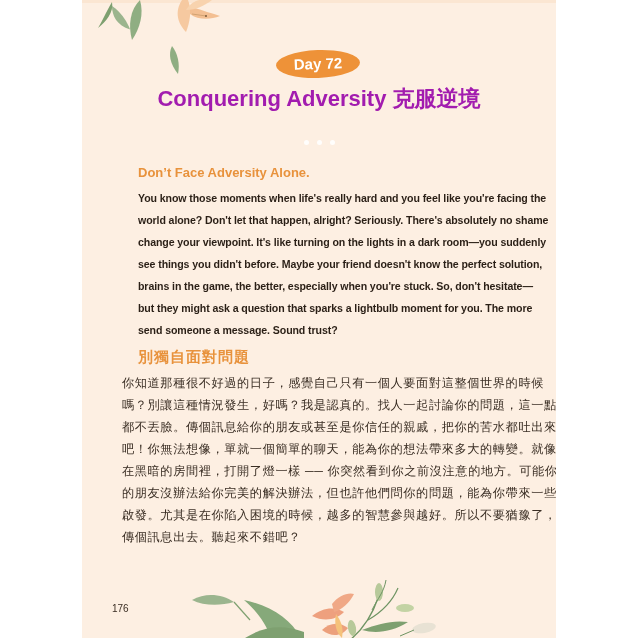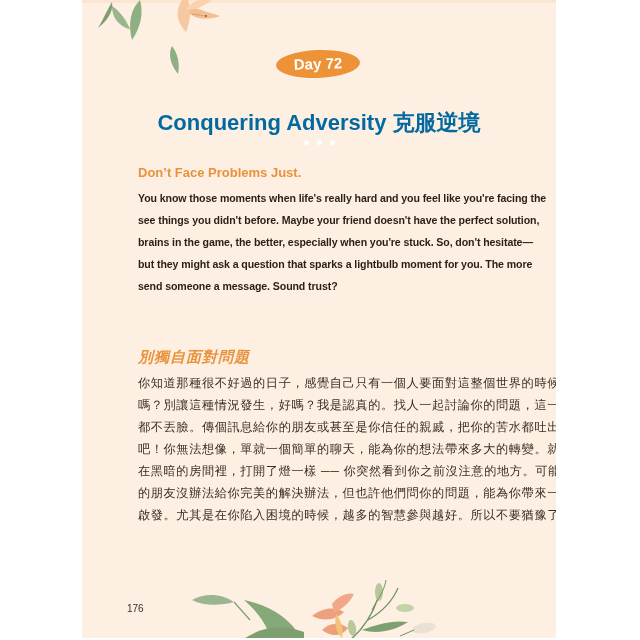--- a/index.html
+++ b/index.html
@@ -14,41 +14,41 @@
   .top-edge { position: absolute; left: 0; top: 0; width: 100%; height: 3px; background: #fbe6d2; }
   .deco { position: absolute; }
   .day-badge {
     position: absolute; left: 194px; top: 50px; width: 84px; height: 28px;
     background: #ee9238; border-radius: 50%/50%;
     color: #fff; font-weight: bold; font-size: 15px; text-align: center; line-height: 28px;
     transform: rotate(-2deg);
   }
   .title {
     position: absolute; left: 0; width: 474px; top: 84px; text-align: center;
-    color: #0369a1; font-weight: bold; font-size: 22px; letter-spacing: 0px; margin-top: 24px;
+    color: #a21caf; font-weight: bold; font-size: 22px; letter-spacing: 0px;
   }
   .dots { position: absolute; left: 0; width: 474px; top: 131px; text-align: center; }
   .dots span { display: inline-block; width: 5px; height: 5px; border-radius: 50%; background: #fff; margin: 0 4px; opacity: 0.9; }
   .h-en {
     position: absolute; left: 56px; top: 165px; color: #e8923c; font-weight: bold; font-size: 13px;
   }
   .body-en {
     position: absolute; left: 56px; top: 187px; width: 370px;
     color: #2a1f16; font-weight: bold; font-size: 10.6px; line-height: 22px; letter-spacing: -0.1px;
   }
   .body-en div { white-space: nowrap; }
   .h-zh {
-    position: absolute; left: 56px; top: 348px; color: #e8923c; font-size: 15px; font-weight: bold; letter-spacing: 1px; font-style: italic;
+    position: absolute; left: 56px; top: 348px; color: #e8923c; font-size: 15px; font-weight: bold; letter-spacing: 1px;
   }
   .body-zh {
-    position: absolute; left: 56px; top: 372px; width: 370px;
+    position: absolute; left: 40px; top: 372px; width: 370px;
     color: #3a2e24; font-size: 12.2px; line-height: 22px; letter-spacing: 0.6px;
   }
   .body-zh div { white-space: nowrap; }
-  .page-num { position: absolute; left: 45px; top: 603px; font-size: 10px; color: #3a2e24; }
+  .page-num { position: absolute; left: 30px; top: 603px; font-size: 10px; color: #3a2e24; }
 </style>
 </head>
 <body>
 
 <div class="page">
   <div class="top-edge"></div>
 
   <svg class="deco" style="left:0;top:0" width="220" height="80" viewBox="0 0 220 80">
 
     <path d="M50 28 C 40 12, 28 8, 28 8 C 30 18, 36 26, 50 28 Z" fill="#9bb58e" transform="rotate(10 40 18)"></path>
@@ -62,38 +62,41 @@
     <line x1="110" y1="14" x2="124" y2="16" stroke="#c99a6a" stroke-width="0.8"></line>
     <circle cx="124" cy="16" r="1" fill="#7a5a3a"></circle>
   </svg>
 
   <div class="day-badge">Day 72</div>
   <div class="title">Conquering Adversity 克服逆境</div>
   <div class="dots">
     <span></span><span></span><span></span>
   </div>
 
-  <div class="h-en">Don’t Face Problems Just.</div>
+  <div class="h-en">Don’t Face Adversity Alone.</div>
   <div class="body-en">
     <div>You know those moments when life's really hard and you feel like you're facing the</div>
-    <div>see things you didn't before. Maybe your friend doesn't have the perfect solution,</div>
+    <div>world alone? Don't let that happen, alright? Seriously. There's absolutely no shame</div>
+    <div>change your viewpoint. It's like turning on the lights in a dark room—you suddenly</div>
+    <div>see things you didn't before. Maybe your friend doesn't know the perfect solution,</div>
     <div>brains in the game, the better, especially when you're stuck. So, don't hesitate—</div>
     <div>but they might ask a question that sparks a lightbulb moment for you. The more</div>
     <div>send someone a message. Sound trust?</div>
   </div>
 
   <div class="h-zh">別獨自面對問題</div>
   <div class="body-zh">
     <div>你知道那種很不好過的日子，感覺自己只有一個人要面對這整個世界的時候</div>
     <div>嗎？別讓這種情況發生，好嗎？我是認真的。找人一起討論你的問題，這一點</div>
     <div>都不丟臉。傳個訊息給你的朋友或甚至是你信任的親戚，把你的苦水都吐出來</div>
     <div>吧！你無法想像，單就一個簡單的聊天，能為你的想法帶來多大的轉變。就像</div>
     <div>在黑暗的房間裡，打開了燈一樣 ── 你突然看到你之前沒注意的地方。可能你</div>
     <div>的朋友沒辦法給你完美的解決辦法，但也許他們問你的問題，能為你帶來一些</div>
     <div>啟發。尤其是在你陷入困境的時候，越多的智慧參與越好。所以不要猶豫了，</div>
+    <div>傳個訊息出去。聽起來不錯吧？</div>
   </div>
 
   <svg class="deco" style="left:90px;top:540px" width="340" height="100" viewBox="0 0 340 100">
 
     <path d="M20 60 C 34 52, 50 54, 62 62 C 48 66, 32 66, 20 60 Z" fill="#9bb58e"></path>
     <path d="M62 62 L 78 80" stroke="#7ea070" stroke-width="1.2"></path>
 
     <path d="M72 60 C 100 66, 120 80, 130 100 L 100 100 C 94 84, 86 72, 72 60 Z" fill="#86a97a"></path>
     <path d="M70 100 C 90 86, 110 84, 132 92 L 132 100 Z" fill="#7ea070"></path>
 

